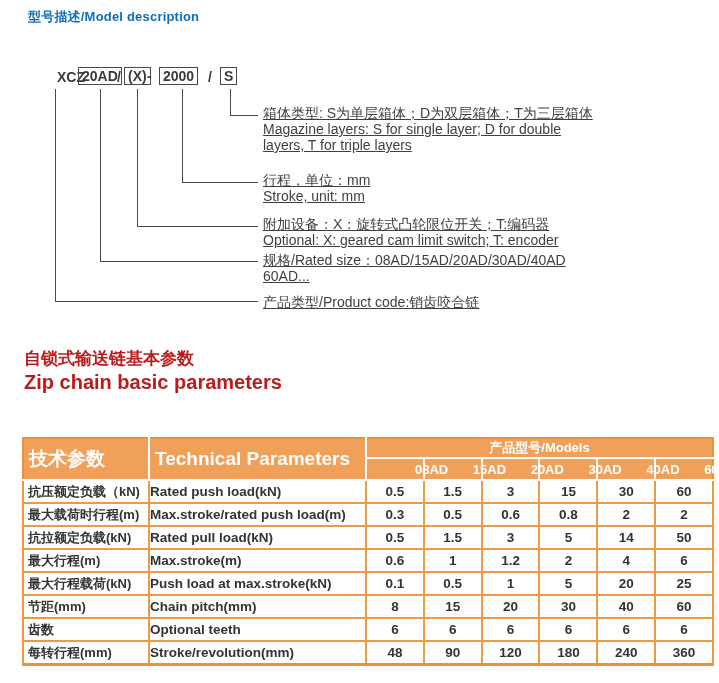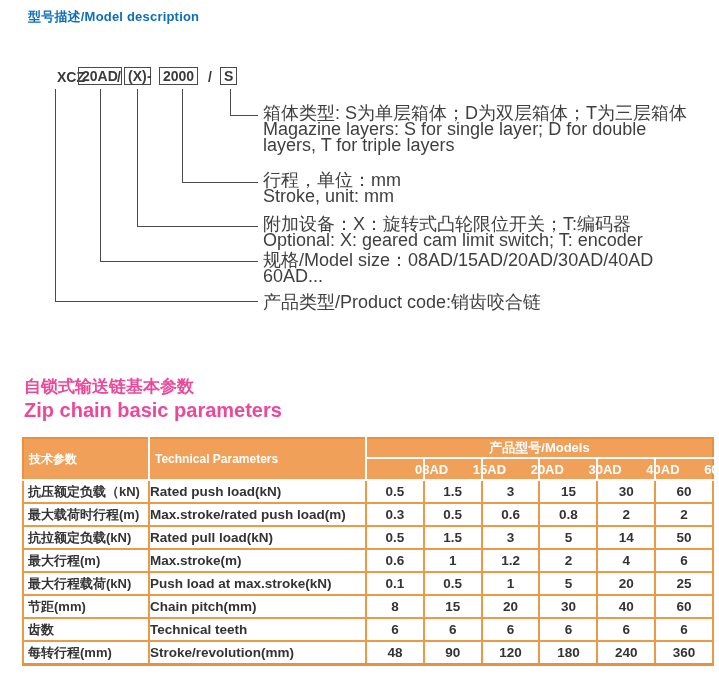--- a/index.html
+++ b/index.html
@@ -12,61 +12,62 @@
     font-family: "Liberation Sans", sans-serif;
     overflow: hidden;
   }
 
   
   .title1 {
     position: absolute; left: 28px; top: 8px;
     font-size: 13px; font-weight: 700; color: #0e6eb8;
     letter-spacing: 0.2px;
   }
-  .title2 { position: absolute; left: 24px; top: 348px; color: #ec4899; margin-top: 28px; }
+  .title2 { position: absolute; left: 24px; top: 348px; color: #b91c1c; }
   .title2 .cn { display: block; font-size: 17px; font-weight: 700; line-height: 22px; }
   .title2 .en { display: block; font-size: 20px; font-weight: 700; line-height: 24px; }
 
   
   .diagram { position: absolute; left: 0; top: 8px; width: 675px; height: 330px; }
   .code-part {
     position: absolute; font-size: 14px; font-weight: 600;
     color: #3a3a3a; line-height: 18px; white-space: nowrap;
   }
   .code-box {
     border: 1px solid #4a4a4a; padding: 0 3px; line-height: 16px;
     display: inline-block;
   }
   .dash { font-weight: 700; }
   .vline { position: absolute; width: 1px; background: #4a4a4a; }
   .hline { position: absolute; height: 1px; background: #4a4a4a; }
   .callout {
     position: absolute; left: 263px;
-    font-size: 18px; line-height: 16px; color: #3f3f3f; font-weight: 500;
+    font-size: 14px; line-height: 16px; color: #3f3f3f; font-weight: 500;
     white-space: nowrap;
+    text-decoration: underline;
   }
   .callout span { display: block; }
 
   
   .params-table {
     position: absolute; left: 22px; top: 437px;
     width: 692px;
     border-collapse: collapse;
     table-layout: fixed;
     border: 2px solid #e8923f;
     border-bottom-width: 3px;
     font-family: "Liberation Sans", sans-serif;
   }
   .params-table col.c1 { width: 126px; }
   .params-table col.c2 { width: 217px; }
   .params-table th {
     background: #f0a058; color: #ffffff; font-weight: 600;
     border: 2px solid #ffffff; font-size: 13px;
   }
-  .params-table th.left { text-align: left; padding-left: 5px; font-size: 12px; }
+  .params-table th.left { text-align: left; padding-left: 5px; font-size: 19px; }
   .params-table th.group { height: 16px; font-size: 13px; }
   .params-table tr.models-row th { height: 22px; padding-left: 48px; }
   .params-table th.edge-l { border-left-color: #e8923f; }
   .params-table th.edge-r { border-right-color: #e8923f; }
   .params-table th.edge-t { border-top-color: #e8923f; }
   .params-table td {
     border: 2px solid #ed9a47;
     height: 23px; font-size: 13.5px; font-weight: 600; color: #333333;
     text-align: center; line-height: 15px;
   }
@@ -109,21 +110,21 @@
     </div>
     <div class="callout" style="top:208px;">
       <span>附加设备：X：旋转式凸轮限位开关；T:编码器</span>
       <span>Optional:  X: geared cam limit switch; T: encoder</span>
     </div>
     <div class="callout" style="top:164px;">
       <span>行程，单位：mm</span>
       <span>Stroke, unit: mm</span>
     </div>
     <div class="callout" style="top:244px;">
-      <span>规格/Model size：08AD/15AD/20AD/30AD/40AD</span>
+      <span>规格/Rated size：08AD/15AD/20AD/30AD/40AD</span>
       <span>60AD...</span>
     </div>
     <div class="callout" style="top:286px;">
       <span>产品类型/Product code:销齿咬合链</span>
     </div>
   </div>
 
   <div class="title2">
     <span class="cn">自锁式输送链基本参数</span>
     <span class="en">Zip chain basic parameters</span>
@@ -211,21 +212,21 @@
         <td class="en">Chain pitch(mm)</td>
         <td>8</td>
         <td>15</td>
         <td>20</td>
         <td>30</td>
         <td>40</td>
         <td>60</td>
       </tr>
       <tr>
         <td class="cn">齿数</td>
-        <td class="en">Technical teeth</td>
+        <td class="en">Optional teeth</td>
         <td>6</td>
         <td>6</td>
         <td>6</td>
         <td>6</td>
         <td>6</td>
         <td>6</td>
       </tr>
       <tr>
         <td class="cn">每转行程(mm)</td>
         <td class="en">Stroke/revolution(mm)</td>

